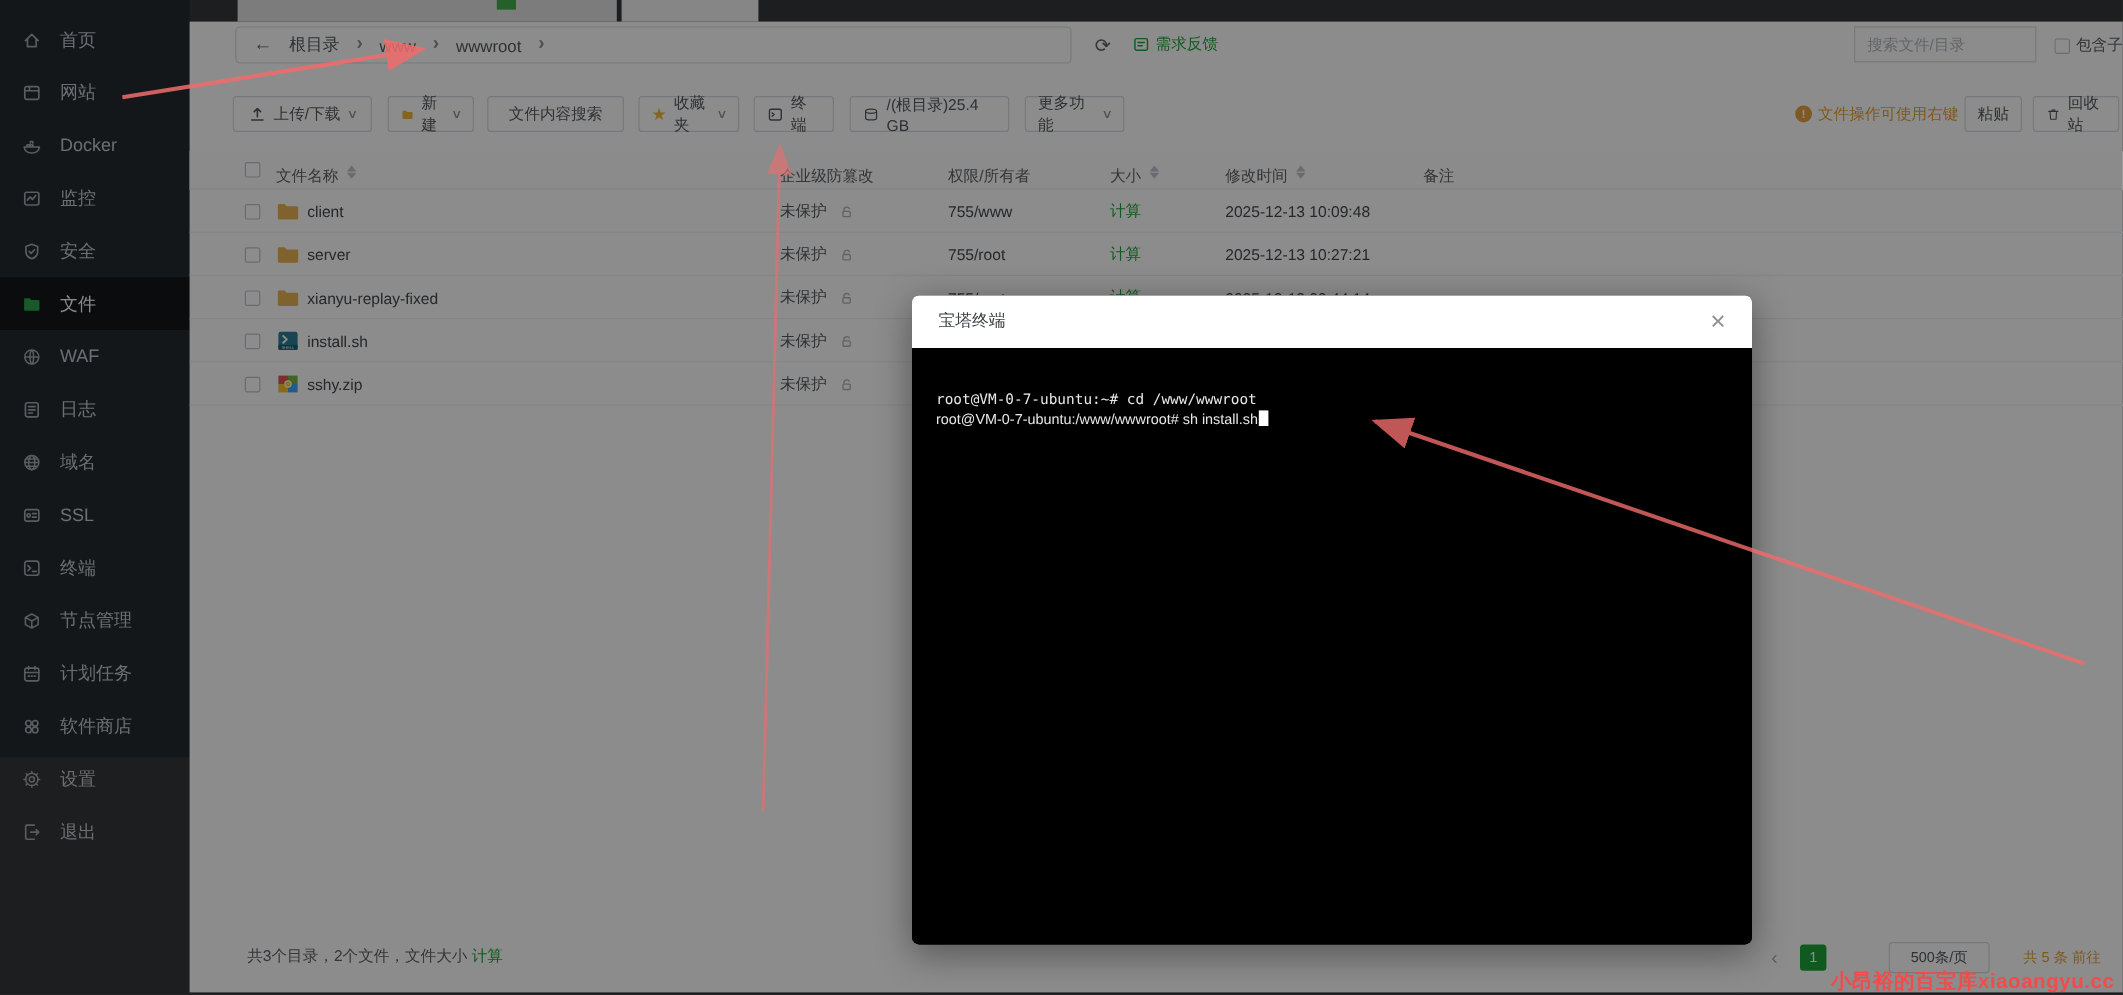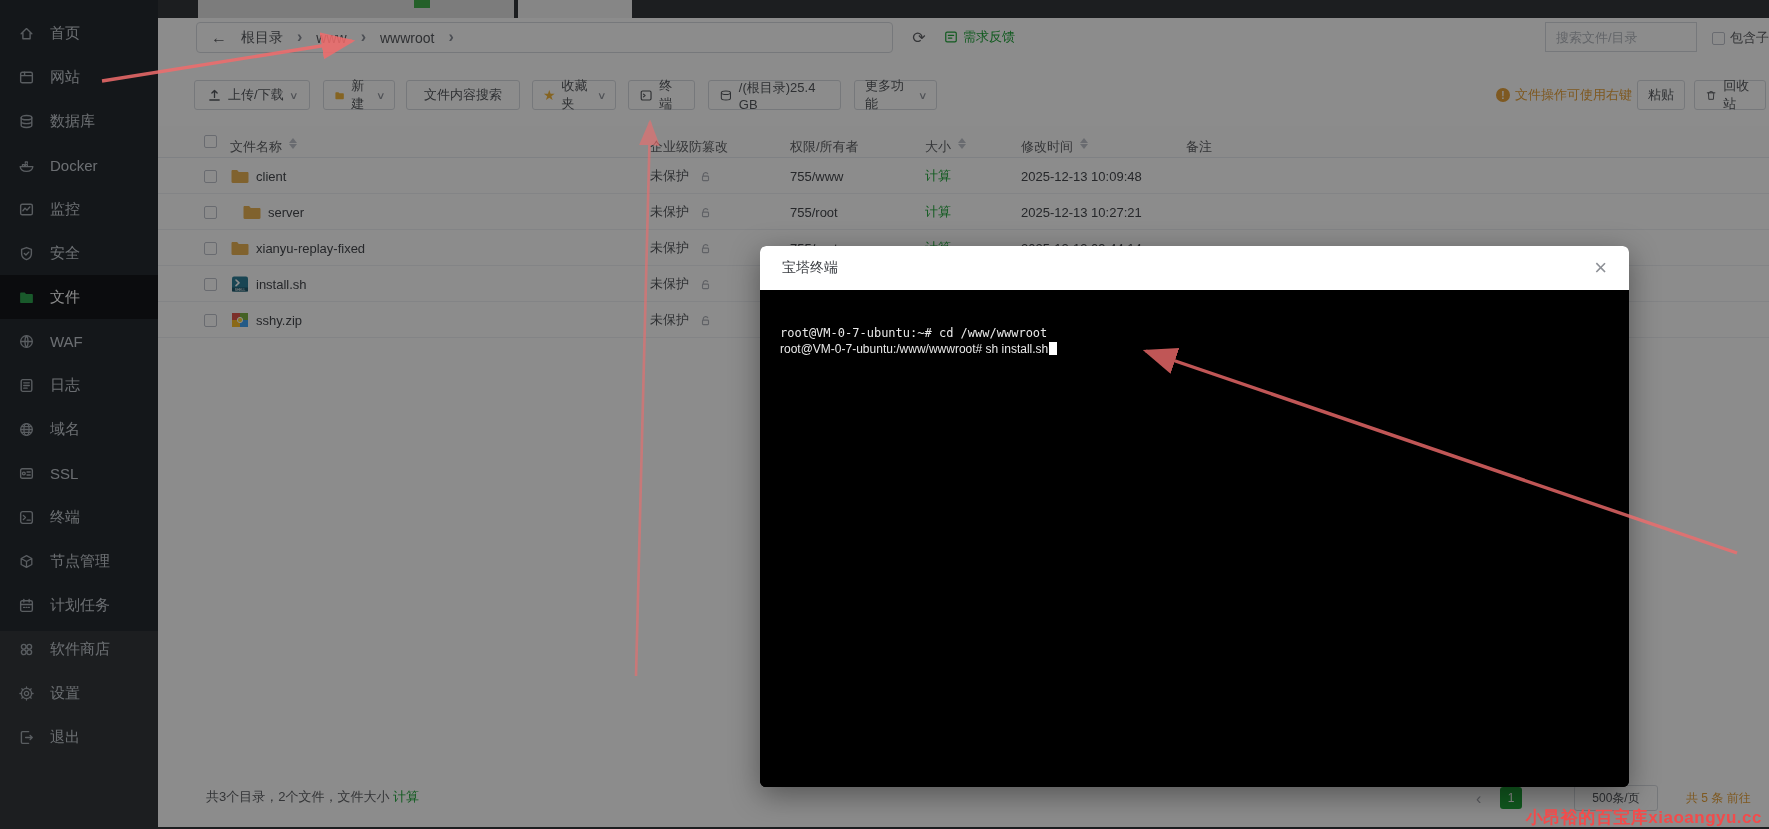--- a/index.html
+++ b/index.html
@@ -64,21 +64,21 @@
   .f-summary{position:absolute;left:48px;top:770px;font-size:13px;color:#606266;}
   .pg-prev{position:absolute;left:1318px;top:772px;font-size:16px;color:#a8abb2;}
   .pg-page{position:absolute;left:1342px;top:769px;width:22px;height:22px;background:#20a53a;color:#fff;border-radius:3px;display:flex;align-items:center;justify-content:center;font-size:12px;cursor:pointer;}
   .pg-size{position:absolute;left:1416px;top:767px;width:84px;height:26px;border:1px solid #d8dbe0;border-radius:3px;background:#fff;display:flex;align-items:center;justify-content:center;font-size:12px;color:#55585d;cursor:pointer;text-align:center;}
   .pg-total{position:absolute;left:1528px;top:772px;font-size:12px;color:#e6a23c;white-space:nowrap;}
 
   
   .overlay{position:absolute;left:0;top:0;width:1769px;height:829px;background:rgba(0,0,0,0.45);z-index:10;}
 
   
-  .modal{position:absolute;left:760px;top:246px;width:869px;height:541px;border-radius:6px;overflow:hidden;background:#000;box-shadow:0 8px 30px rgba(0,0,0,.4);z-index:20;}
+  .modal{position:absolute;left:760px;top:246px;width:700px;height:541px;border-radius:6px;overflow:hidden;background:#000;box-shadow:0 8px 30px rgba(0,0,0,.4);z-index:20;}
   .modal-head{height:44px;background:#ffffff;display:flex;align-items:center;justify-content:space-between;padding:0 22px;}
   .modal-title{font-size:14px;color:#3a3d42;}
   .modal-close{font-size:22px;color:#8d9096;cursor:pointer;line-height:1;}
   .term{padding:19px 20px 0 20px;background:#000;height:497px;margin-top:17px;}
   .term-line{font-family:"DejaVu Sans Mono","Liberation Mono",monospace;font-size:12px;line-height:15.5px;color:#e8e8e8;white-space:pre;}
   .cursor-block{display:inline-block;width:8px;height:13px;background:#ffffff;vertical-align:-2px;margin-left:1px;}
 
   
   .arrows{position:absolute;left:0;top:0;z-index:30;pointer-events:none;}
   .watermark{position:absolute;top:806px;right:7px;z-index:40;font-size:17px;font-weight:bold;color:#f34b4b;letter-spacing:0.5px;}
@@ -95,27 +95,20 @@
             <path d="M3 8.3 8 3.4l5 4.9M4.6 7.3V13h6.8V7.3"></path>
           </svg>
         <span class="sb-label">首页</span>
       </div>
       <div class="sb-item">
         <svg viewBox="0 0 16 16" fill="none" stroke="#a2a9b0" stroke-width="1.3" stroke-linecap="round">
             <rect x="2.5" y="3" width="11" height="10" rx="1.5"></rect>
             <path d="M2.5 6.2h11M6.2 3v3.2"></path>
           </svg>
         <span class="sb-label">网站</span>
-      </div>
-      <div class="sb-item">
-        <svg viewBox="0 0 16 16" fill="none" stroke="#a2a9b0" stroke-width="1.3" stroke-linecap="round">
-            <ellipse cx="8" cy="4.4" rx="5" ry="2"></ellipse>
-            <path d="M3 4.4v7.2c0 1.1 2.2 2 5 2s5-.9 5-2V4.4M3 8c0 1.1 2.2 2 5 2s5-.9 5-2"></path>
-          </svg>
-        <span class="sb-label">数据库</span>
       </div>
       <div class="sb-item">
         <svg viewBox="0 0 16 16" fill="none" stroke="#a2a9b0" stroke-width="1.2" stroke-linejoin="round">
             <path d="M2 9h12c-.5 3-2.6 4.6-6 4.6S2.5 12 2 9zM4.2 9V7.2h1.9V9M6.9 9V7.2h1.9V9M6.9 6.4V4.6h1.9v1.8"></path>
           </svg>
         <span class="sb-label">Docker</span>
       </div>
       <div class="sb-item">
         <svg viewBox="0 0 16 16" fill="none" stroke="#a2a9b0" stroke-width="1.3" stroke-linecap="round" stroke-linejoin="round">
             <rect x="2.5" y="3" width="11" height="10" rx="1.5"></rect>
@@ -356,21 +349,21 @@
         </div>
       <div class="td" style="left:863px;">
           <span>2025-12-13 10:09:48</span>
         </div>
     </div>
 
     <div class="trow" style="top:176px;">
       <div class="td" style="left:46px;">
           <span class="cbx"></span>
         </div>
-      <div class="td" style="left:84px;text-align:center;">
+      <div class="td" style="left:72px;text-align:center;">
         <svg class="ficon" viewBox="0 0 20 18">
             <path fill="#e9b355" d="M1.5 4.2c0-.7.5-1.2 1.2-1.2h4.4l1.7 1.9h8.5c.7 0 1.2.5 1.2 1.2v8.7c0 .7-.5 1.2-1.2 1.2H2.7c-.7 0-1.2-.5-1.2-1.2z"></path>
           </svg>
         <span>server</span>
       </div>
       <div class="td tamper-cell" style="left:492px;">
           <span>未保护</span>
         <svg class="unlock" viewBox="0 0 16 16" fill="none" stroke="#b0b3ba" stroke-width="1.4">
             <path d="M5.2 7.5V6a3 3 0 015.8-.9"></path>
             <rect x="4.3" y="7.5" width="7.4" height="5.5" rx="1"></rect>

